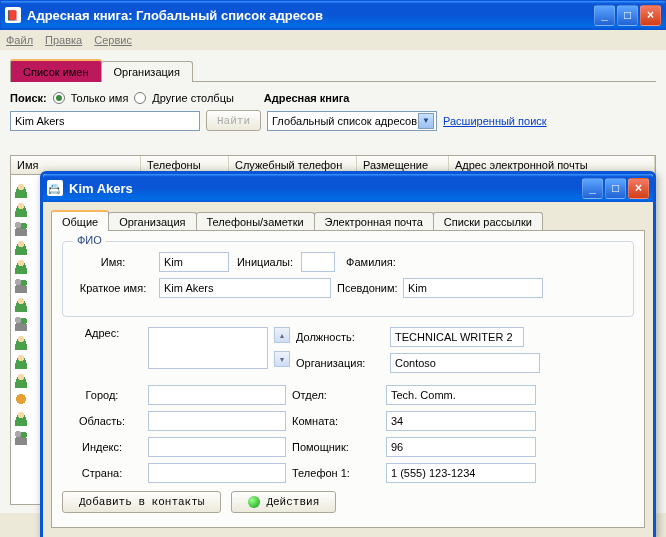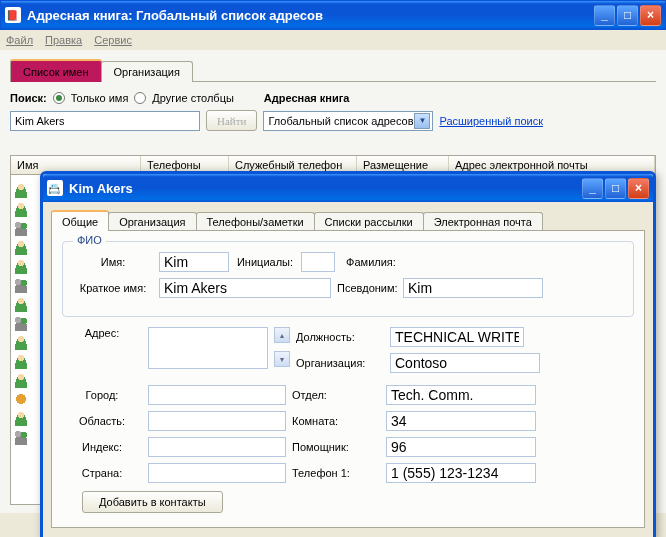--- a/index.html
+++ b/index.html
@@ -115,21 +115,21 @@
   padding: 2px 4px;
   height: 20px;
   font-family: inherit;
   font-size: 11px;
 }
 .btn {
   border: 1px solid #aca899;
   background: linear-gradient(to bottom, #fefefe, #eceadb);
   padding: 2px 10px;
   height: 21px;
-  font-family: Liberation Serif, serif;
+  font-family: Liberation Mono, monospace;
   font-size: 11px;
   border-radius: 3px;
   cursor: pointer;
 }
 .btn.disabled { color: #aaa; cursor: default; }
 .selectbox {
   border: 1px solid #7f9db9;
   background: #fff;
   height: 20px;
   display: inline-flex;
@@ -261,21 +261,21 @@
   width: 80px;
   text-align: center;
 }
 .flabel2 { width: 88px; }
 .fieldinput {
   border: 1px solid #b5c7de;
   background: #fff;
   height: 20px;
   padding: 2px 4px;
   font-family: inherit;
-  font-size: 14px;
+  font-size: 11px;
 }
 .multiline {
   border: 1px solid #b5c7de;
   background: #fff;
   height: 42px;
   width: 120px;
   padding: 2px;
   position: relative;
 }
 .scrollbtn {
@@ -294,23 +294,22 @@
 }
 .bigbtn {
   border: 1px solid #aca899;
   background: linear-gradient(to bottom, #fefefe, #eceadb);
   padding: 4px 16px;
   border-radius: 3px;
   cursor: pointer;
   display: inline-flex;
   align-items: center;
   gap: 6px;
-  font-family: Liberation Sans, sans-serif;
-  font-size: 11px;
-  margin-left: 20px;
+  font-family: Liberation Mono, monospace;
+  font-size: 11px;
 }
 .dot-green {
   width: 12px; height: 12px;
   background: radial-gradient(circle at 4px 4px, #9aff8e, #109a10);
   border-radius: 50%;
 }
 </style>
 </head>
 <body>
 
@@ -391,22 +390,22 @@
     <span class="winbtn blue">□</span>
     <span class="winbtn red">×</span>
   </div>
 
   <div class="childbody">
 
     <div class="child-tabs">
       <div class="ctab active">Общие</div>
       <div class="ctab">Организация</div>
       <div class="ctab">Телефоны/заметки</div>
+      <div class="ctab">Электронная почта</div>
       <div class="ctab">Списки рассылки</div>
-      <div class="ctab">Электронная почта</div>
     </div>
 
     <div class="panel">
 
       <div class="fieldset">
         <span class="legend">ФИО</span>
 
         <div class="formrow">
           <span class="flabel">Имя:</span>
           <input class="fieldinput" style="width: 70px;" value="Kim">
@@ -468,17 +467,21 @@
         <span class="flabel">Страна:</span>
         <input class="fieldinput" style="width: 138px;" value="">
         <span class="flabel2">Телефон 1:</span>
         <input class="fieldinput" style="width: 150px;" value="1 (555) 123-1234">
       </div>
 
       <div class="btnrow">
         <button class="bigbtn">
           <span>Добавить в контакты</span>
         </button>
+        <button class="bigbtn">
+          <span class="dot-green"></span>
+          <span>Действия</span>
+        </button>
       </div>
     </div>
   </div>
 
 </div>
 
 </body></html>

